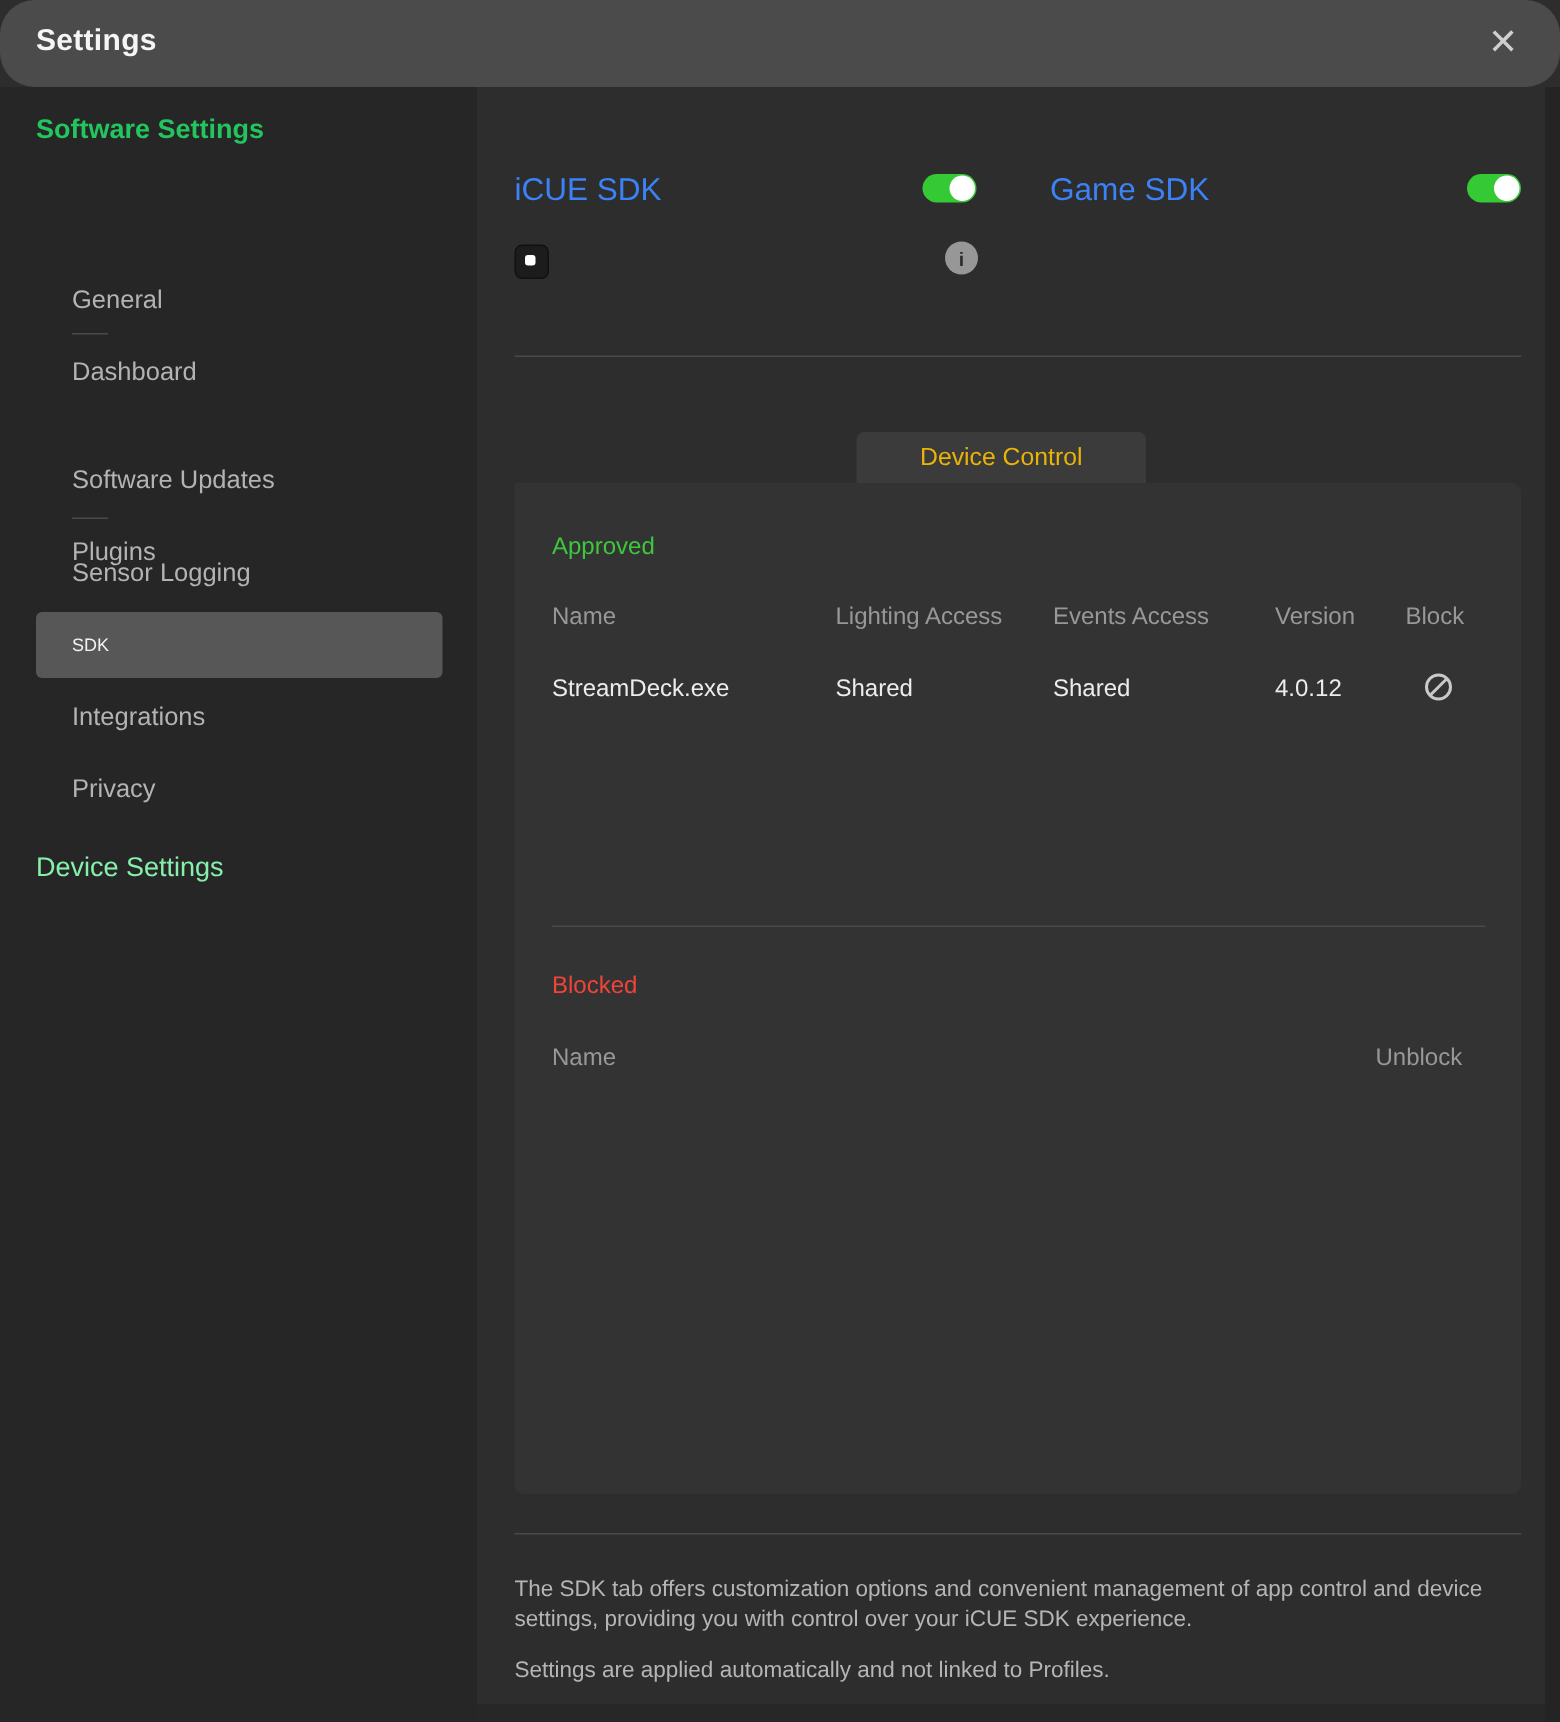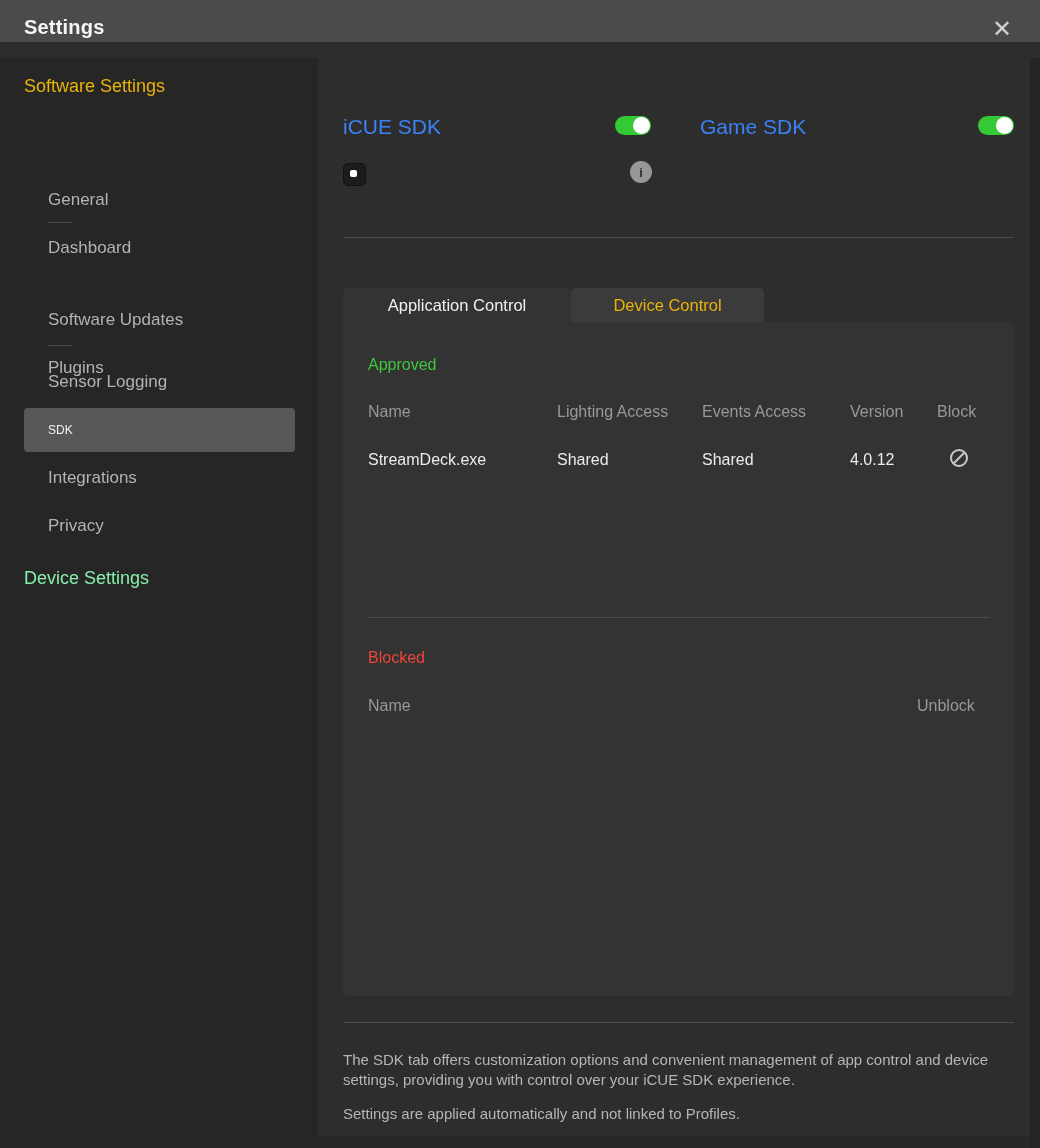--- a/index.html
+++ b/index.html
@@ -3,40 +3,40 @@
 <meta charset="utf-8">
 <style>
   html,body{margin:0;padding:0;background:#1d1d1d;}
   #app{
     position:relative;width:1040px;height:1148px;overflow:hidden;
     font-family:"Liberation Sans","DejaVu Sans",sans-serif;
     background:#2d2d2d;
   }
   
   .titlebar{
-    position:absolute;top:0;left:0;width:1040px;height:42px;
-    background:#4b4b4b;z-index:5;
+    position:absolute;top:0;left:0;width:1040px;height:58px;
+    background:#4b4b4b;z-index:5;border-radius:23px;
   }
   .titlebar .title{
     position:absolute;left:24px;top:16px;
     font-size:20px;font-weight:bold;color:#f5f5f5;letter-spacing:.2px;
   }
   .close-btn{
     position:absolute;right:22px;top:13px;width:32px;height:32px;
     display:flex;align-items:center;justify-content:center;
     color:#cfcfcf;font-size:24px;line-height:1;cursor:pointer;
   }
   
   .sidebar{
     position:absolute;top:58px;left:0;width:318px;bottom:0;
     background:#262626;
   }
   .side-header{
     position:absolute;left:24px;height:24px;
-    font-size:18px;font-weight:normal;color:#eab308;white-space:nowrap;
+    font-size:18px;font-weight:bold;color:#22c55e;white-space:nowrap;
   }
   .side-header.device{font-weight:normal;color:#86efac;}
   .side-item{
     position:absolute;left:48px;height:24px;line-height:24px;
     font-size:17px;color:#b3b3b3;white-space:nowrap;cursor:pointer;
   }
   .side-item-selected{
     position:absolute;left:24px;width:271px;height:44px;
     background:#575757;border-radius:4px;cursor:pointer;
     display:flex;align-items:center;
@@ -166,21 +166,20 @@
       <span class="knob"></span>
     </div>
 
     <div class="checkbox">
       <span class="dot"></span>
     </div>
     <div class="info-icon">i</div>
 
     <div class="h-divider" style="left:25px;top:179px;width:671px"></div>
 
-    <div class="tab active">Application Control</div>
     <div class="tab inactive">Device Control</div>
 
     <div class="panel">
 
       <div class="section-title" style="top:34px;color:#3ec73e">Approved</div>
 
       <div class="col-head" style="left:25px;top:81px">Name</div>
       <div class="col-head" style="left:214px;top:81px">Lighting Access</div>
       <div class="col-head" style="left:359px;top:81px">Events Access</div>
       <div class="col-head" style="left:507px;top:81px">Version</div>

